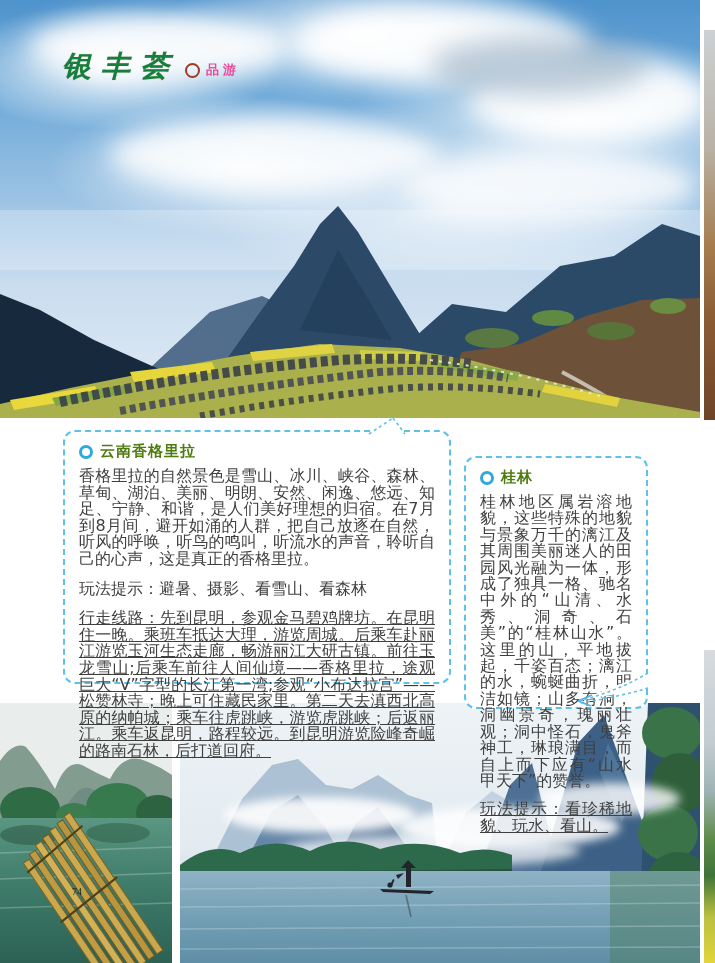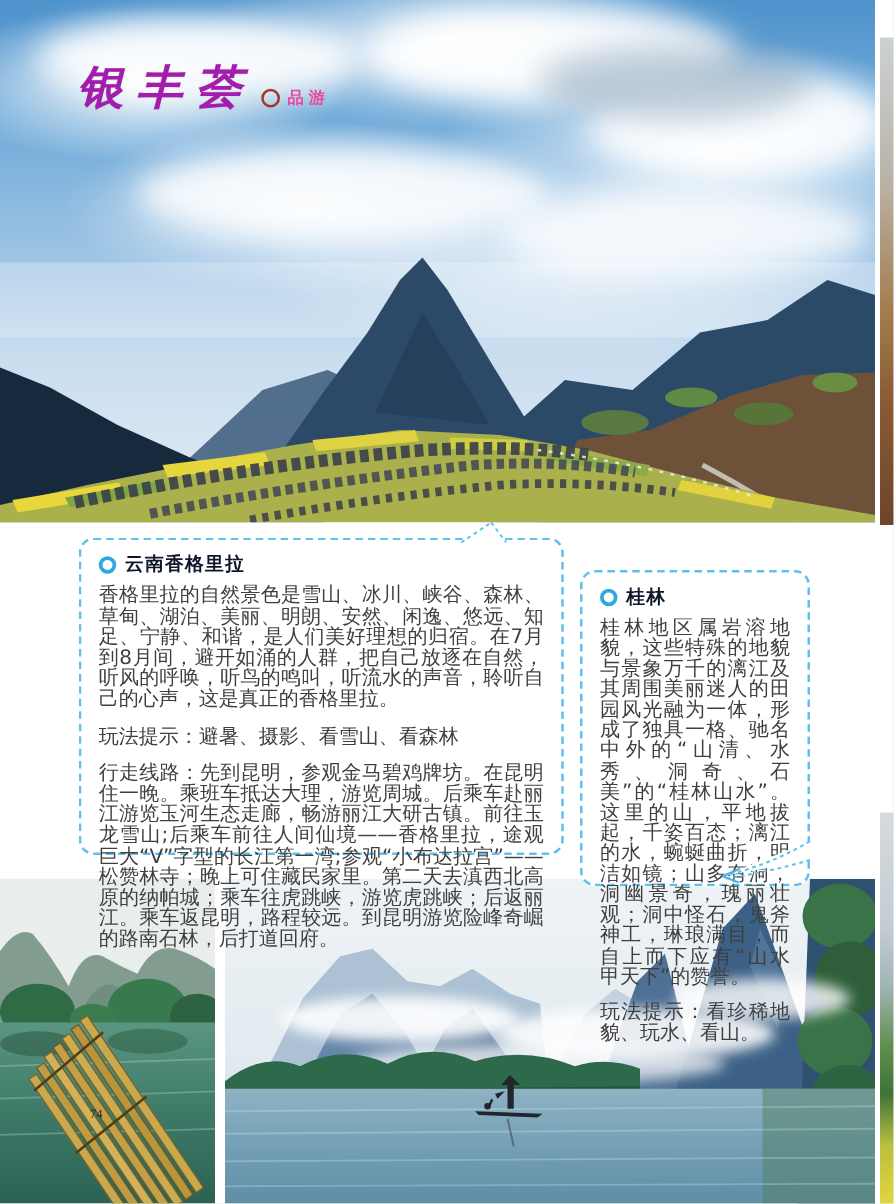--- a/index.html
+++ b/index.html
@@ -12,38 +12,38 @@
       radial-gradient(ellipse 300px 100px at 52% 8%,  rgba(255,255,255,.92), rgba(255,255,255,0) 70%),
       radial-gradient(ellipse 320px 120px at 82% 28%, rgba(255,255,255,.9),  rgba(255,255,255,0) 70%),
       radial-gradient(ellipse 280px 100px at 35% 40%, rgba(255,255,255,.82), rgba(255,255,255,0) 70%),
       radial-gradient(ellipse 360px 110px at 65% 50%, rgba(255,255,255,.7),  rgba(255,255,255,0) 70%),
       linear-gradient(180deg,#4f93cc 0%,#6ea9d8 22%,#9cc3e4 48%,#c9ddef 68%,#e2ecf4 100%);}
   .cloud{position:absolute;background:#ffffff;border-radius:50%;filter:blur(12px);}
   #main-photo svg{position:absolute;left:0;top:0;}
   
   #logo{position:absolute;left:62px;top:52px;display:flex;align-items:flex-end;gap:6px;z-index:5;}
   #logo .brand{font-family:"Liberation Serif","DejaVu Serif",serif;font-style:italic;font-weight:bold;
-    font-size:37px;letter-spacing:10px;color:#a21caf;line-height:1;text-shadow:0 0 1px rgba(158,59,40,.4);}
+    font-size:29px;letter-spacing:10px;color:#15803d;line-height:1;text-shadow:0 0 1px rgba(158,59,40,.4);}
   #logo .mark{width:11px;height:11px;border:2px solid #9e3b28;border-radius:50%;margin-bottom:3px;}
   #logo .sub{font-size:13px;font-weight:bold;color:#ec4899;letter-spacing:4px;margin-bottom:2px;}
   
   #strip-top{position:absolute;left:704px;top:30px;width:11px;height:390px;
     background:linear-gradient(180deg,#cdd1d4 0%,#b9b2a6 30%,#a57e50 55%,#8a5a33 75%,#6e452a 100%);}
   #strip-bottom{position:absolute;left:704px;top:650px;width:11px;height:313px;
     background:linear-gradient(180deg,#d6dbde 0%,#c2ccd2 30%,#9fb3b4 45%,#5f8d4d 60%,#3f7338 72%,#b9c040 85%,#e3d43c 100%);}
   
   .card{position:absolute;background:#ffffff;border:2px dashed #5ec1ea;border-radius:12px;
         box-sizing:border-box;padding:8px 14px 10px 14px;z-index:3;}
   #card-shangrila{left:63px;top:430px;width:388px;height:254px;}
   #card-guilin{left:464px;top:456px;width:184px;height:253px;}
   .card-title{display:flex;align-items:center;gap:7px;margin:2px 0 7px 0;}
   .ring{width:8px;height:8px;border:3px solid #2ea8dd;border-radius:50%;background:#fff;flex:0 0 auto;}
-  .card-title span.t{font-size:15px;font-weight:bold;color:#0f172a;letter-spacing:1px;}
+  .card-title span.t{font-size:15px;font-weight:bold;color:#4d7c0f;letter-spacing:1px;}
   .card p{margin:0 0 13px 0;font-size:16px;line-height:16.6px;color:#3f3f3f;text-align:justify;}
-  .card p:last-child{margin-bottom:0;}
+  .card p:last-child{margin-bottom:0;text-decoration:underline;}
   #card-guilin p{line-height:16.4px;margin-bottom:12px;}
   .tail{position:absolute;z-index:4;}
   
   .bphoto{position:absolute;top:703px;height:260px;overflow:hidden;}
   #photo-raft{left:0;width:172px;background:#e9edec;}
   #photo-liriver{left:180px;width:520px;background:linear-gradient(180deg,#eef3f6 0%,#e3ebf0 55%,#d7e3ea 65%);}
   #page-number{position:absolute;left:72px;top:886px;z-index:6;
     font-family:"Liberation Serif","DejaVu Serif",serif;font-size:10px;color:#21302b;}
 </style>
 </head>

